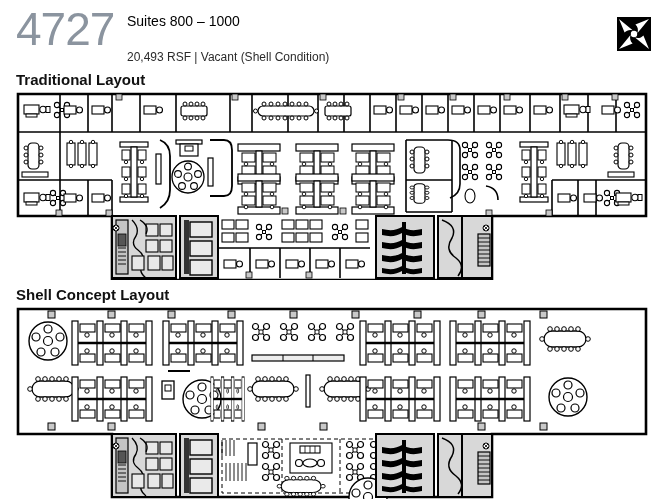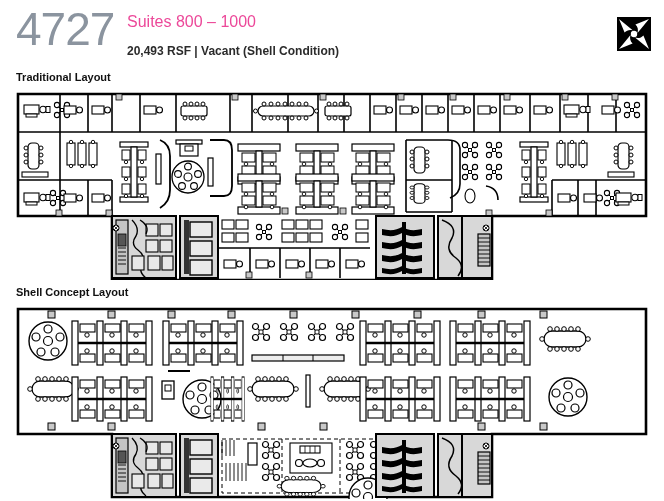--- a/index.html
+++ b/index.html
@@ -3,26 +3,26 @@
 <meta charset="utf-8">
 <style>
   html,body{margin:0;padding:0;background:#ffffff;}
   body{width:664px;height:501px;font-family:"Liberation Sans",sans-serif;overflow:hidden;position:relative;}
   .page{width:524px;height:501px;position:relative;}
 
   
   .header{position:absolute;left:0;top:0;width:664px;height:66px;}
   .suite-number{position:absolute;left:16px;top:6px;font-size:46px;line-height:46px;font-weight:300;color:#8b949f;letter-spacing:-1px;font-family:"Liberation Sans",sans-serif;}
   .header-text{position:absolute;left:127px;top:12px;}
-  .suite-title{font-size:16px;line-height:19px;color:#ec4899;font-weight:400;}
-  .suite-sub{font-size:12px;line-height:16px;color:#2b2b2b;font-weight:700;margin-top:12px;text-align:center;}
+  .suite-title{font-size:14px;line-height:19px;color:#000000;font-weight:400;}
+  .suite-sub{font-size:12px;line-height:16px;color:#2b2b2b;font-weight:400;margin-top:18px;text-align:center;}
   .logo{position:absolute;left:617px;top:17px;width:34px;height:34px;}
 
   
-  .section-label{position:absolute;font-size:11px;font-weight:700;color:#111;letter-spacing:0px;}
+  .section-label{position:absolute;font-size:15px;font-weight:700;color:#111;letter-spacing:0px;}
   #lbl-traditional{left:16px;top:71px;}
   #lbl-open{left:16px;top:286px;}
 
   
   .plan{position:absolute;left:0;}
   #plan-traditional{top:84px;width:664px;height:196px;}
   #plan-open{top:299px;width:664px;height:200px;}
   .plan svg{display:block;}
 </style>
 </head>

